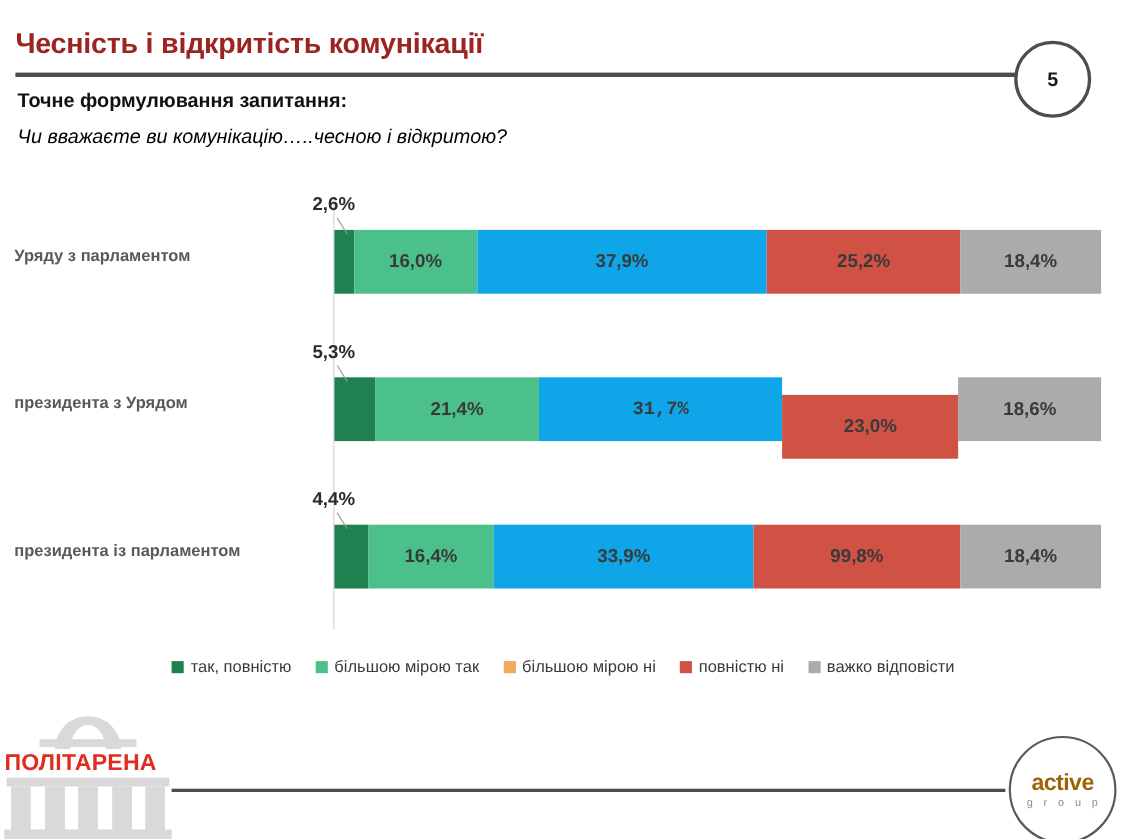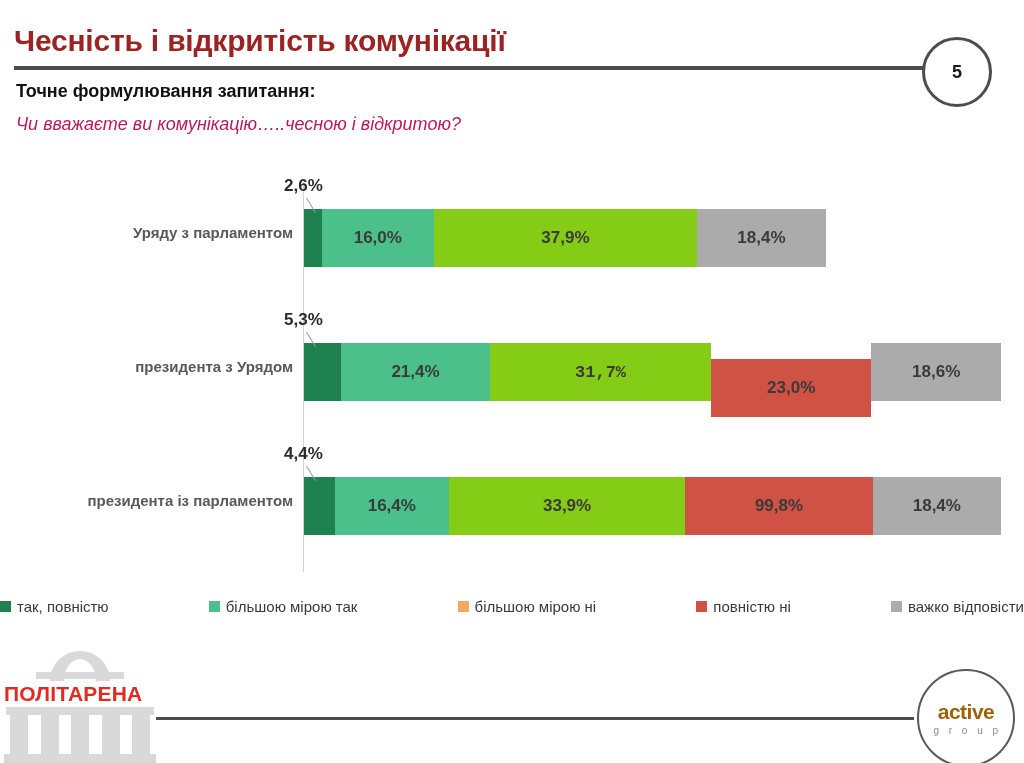--- a/index.html
+++ b/index.html
@@ -14,21 +14,21 @@
     position: relative;
     overflow: hidden;
     -webkit-font-smoothing: antialiased;
   }
 
   
   #slide-title {
     position: absolute;
     left: 14px;
     top: 24px;
-    font-size: 30px;
+    font-size: 26px;
     font-weight: bold;
     color: #9B2423;
     letter-spacing: -0.2px;
     white-space: nowrap;
   }
   #title-rule {
     position: absolute;
     left: 14px;
     top: 66px;
     width: 912px;
@@ -62,21 +62,21 @@
     font-weight: bold;
     color: #111111;
     white-space: nowrap;
   }
   #question-text {
     position: absolute;
     left: 16px;
     top: 114px;
     font-size: 18px;
     font-style: italic;
-    color: #be185d;
+    color: #000000;
     white-space: nowrap;
   }
 
   
   #chart {
     position: absolute;
     left: 0px;
     top: 168px;
     width: 1024px;
     height: 420px;
@@ -92,21 +92,21 @@
   .bar-row {
     position: absolute;
     left: 0;
     width: 1024px;
     height: 134px;
   }
   .cat-label {
     position: absolute;
     right: 731px;
     width: 280px;
-    text-align: right;
+    text-align: left;
     font-size: 15px;
     font-weight: bold;
     color: #59595B;
     top: 56px;
     white-space: nowrap;
   }
   .bar-track {
     position: absolute;
     left: 304px;
     width: 697px;
@@ -120,21 +120,21 @@
     align-items: center;
     justify-content: center;
     font-size: 17px;
     font-weight: bold;
     color: #3A3A3A;
     overflow: hidden;
     white-space: nowrap;
   }
   .seg.s0 { background: #1F8050; }
   .seg.s1 { background: #4CC08B; }
-  .seg.s2 { background: #84cc16; }
+  .seg.s2 { background: #0ea5e9; }
   .seg.s3 { background: #CF5244; }
   .seg.s4 { background: #ABABAB; }
   .seg.hide-label { color: transparent; }
 
   .callout {
     position: absolute;
     left: 284px;
     top: 8px;
     font-size: 17px;
     font-weight: bold;
@@ -157,21 +157,21 @@
     transform-origin: 0 0;
   }
 
   
   #legend {
     position: absolute;
     left: 0;
     top: 598px;
     width: 1024px;
     display: flex;
-    justify-content: space-between;
+    justify-content: center;
     align-items: center;
     gap: 22px;
   }
   .legend-item {
     display: flex;
     align-items: center;
     gap: 6px;
   }
   .legend-swatch {
     width: 11px;
@@ -314,20 +314,21 @@
 
 <div id="chart">
   <div class="axis-line"></div>
   <div id="bar-rows">
       <div class="bar-row" style="top: 0px;">
         <div class="cat-label">Уряду з парламентом</div>
         <div class="bar-track">
           <div class="seg s0 hide-label" style="flex: 0 0 2.5974%;">2,6%</div>
           <div class="seg s1" style="flex: 0 0 15.984%;">16,0%</div>
           <div class="seg s2" style="flex: 0 0 37.8621%;">37,9%</div>
+          <div class="seg s3" style="flex: 0 0 25.1748%;">25,2%</div>
           <div class="seg s4" style="flex: 0 0 18.3816%;">18,4%</div>
         </div>
         <div class="callout">2,6%</div>
         <div class="leader">
           <i></i>
         </div>
       </div>
       <div class="bar-row" style="top: 134px;">
         <div class="cat-label">президента з Урядом</div>
         <div class="bar-track">

